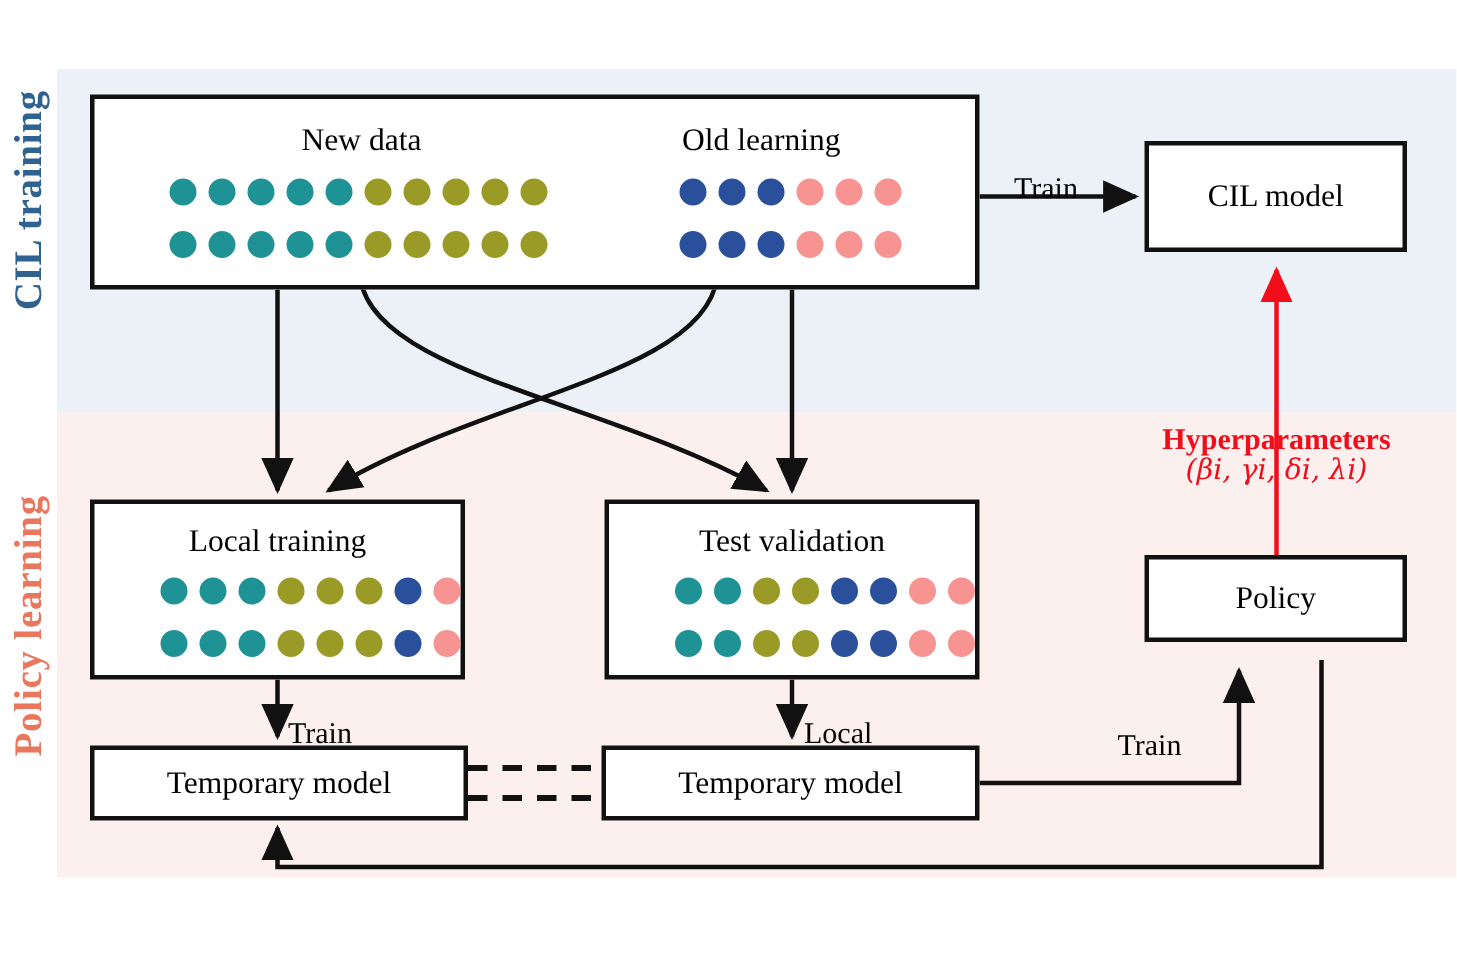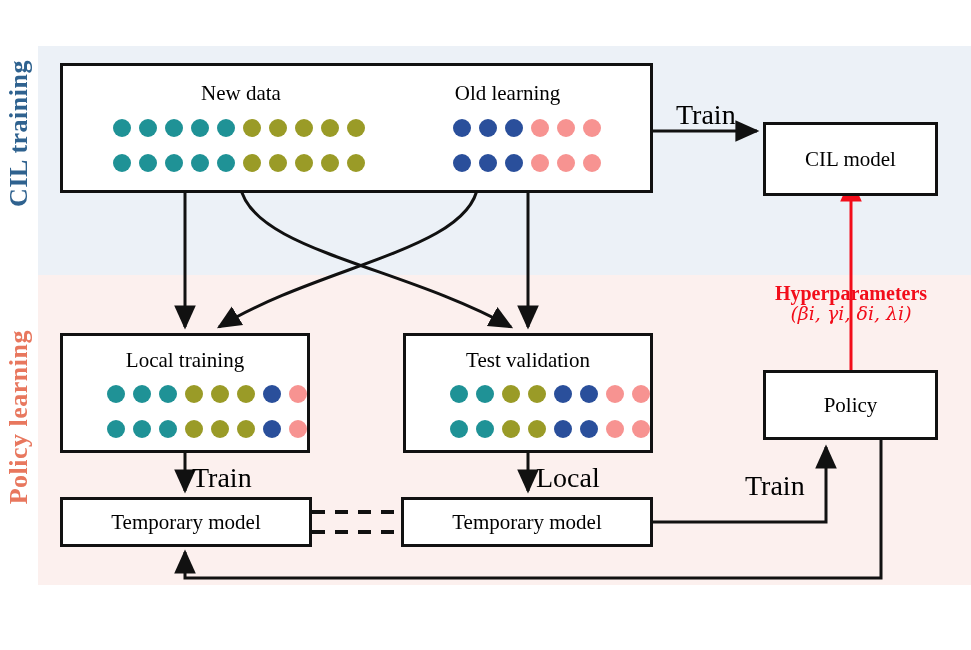--- a/index.html
+++ b/index.html
@@ -27,21 +27,21 @@
   .dotrow{position:absolute;display:flex;gap:8px;}
   .dot{width:18px;height:18px;border-radius:50%;}
   .c-teal{background:#1f9296;}
   .c-olive{background:#9a9b27;}
   .c-blue{background:#2a4f9b;}
   .c-pink{background:#f79391;}
 
   svg#wires{position:absolute;left:0;top:0;width:971px;height:650px;
             overflow:visible;pointer-events:none;}
 
-  .edgelbl{position:absolute;font-size:28px;color:#000;white-space:nowrap;}
+  .edgelbl{position:absolute;font-size:20px;color:#000;white-space:nowrap;margin-top:16px;}
 
   .hyper{position:absolute;text-align:center;color:#f20d1a;
          font-weight:bold;font-size:20px;line-height:1.05;white-space:nowrap;}
   .hyper .sym{font-style:italic;font-weight:normal;font-size:19px;
               font-family:"DejaVu Serif",serif;}
 </style>
 </head>
 <body>
 
 <div id="stage">
@@ -128,21 +128,21 @@
         <span class="dot c-blue"></span>
       <span class="dot c-blue"></span>
         <span class="dot c-pink"></span>
       <span class="dot c-pink"></span>
         <span class="dot c-pink"></span>
     </div>
   </div>
 
   <div class="edgelbl" style="left:676px;top:99px;">Train</div>
 
-  <div class="nbox" style="left:763px;top:94px;width:175px;height:74px;margin-top:28px;">
+  <div class="nbox" style="left:763px;top:94px;width:175px;height:74px;">
     <div class="bcenter">CIL model</div>
   </div>
 
   <div class="hyper" style="left:690px;top:283px;width:322px;">
     <div>Hyperparameters</div>
     <div class="sym">(βi, γi, δi, λi)</div>
   </div>
 
   <div class="nbox" style="left:60px;top:333px;width:250px;height:120px;">
     <div class="btitle" style="top:12px;font-family:Liberation Serif, serif;">Local training</div>
@@ -185,21 +185,21 @@
         <span class="dot c-teal"></span>
       <span class="dot c-olive"></span>
         <span class="dot c-olive"></span>
       <span class="dot c-blue"></span>
         <span class="dot c-blue"></span>
       <span class="dot c-pink"></span>
         <span class="dot c-pink"></span>
     </div>
   </div>
 
-  <div class="nbox" style="left:763px;top:370px;width:175px;height:70px;">
+  <div class="nbox" style="left:763px;top:370px;width:175px;height:58px;">
     <div class="bcenter">Policy</div>
   </div>
 
   <div class="edgelbl" style="left:192px;top:462px;">Train</div>
   <div class="edgelbl" style="left:536px;top:462px;">Local</div>
   <div class="edgelbl" style="left:745px;top:470px;">Train</div>
 
   <div class="nbox" style="left:60px;top:497px;width:252px;height:50px;">
     <div class="bcenter">Temporary model</div>
   </div>

